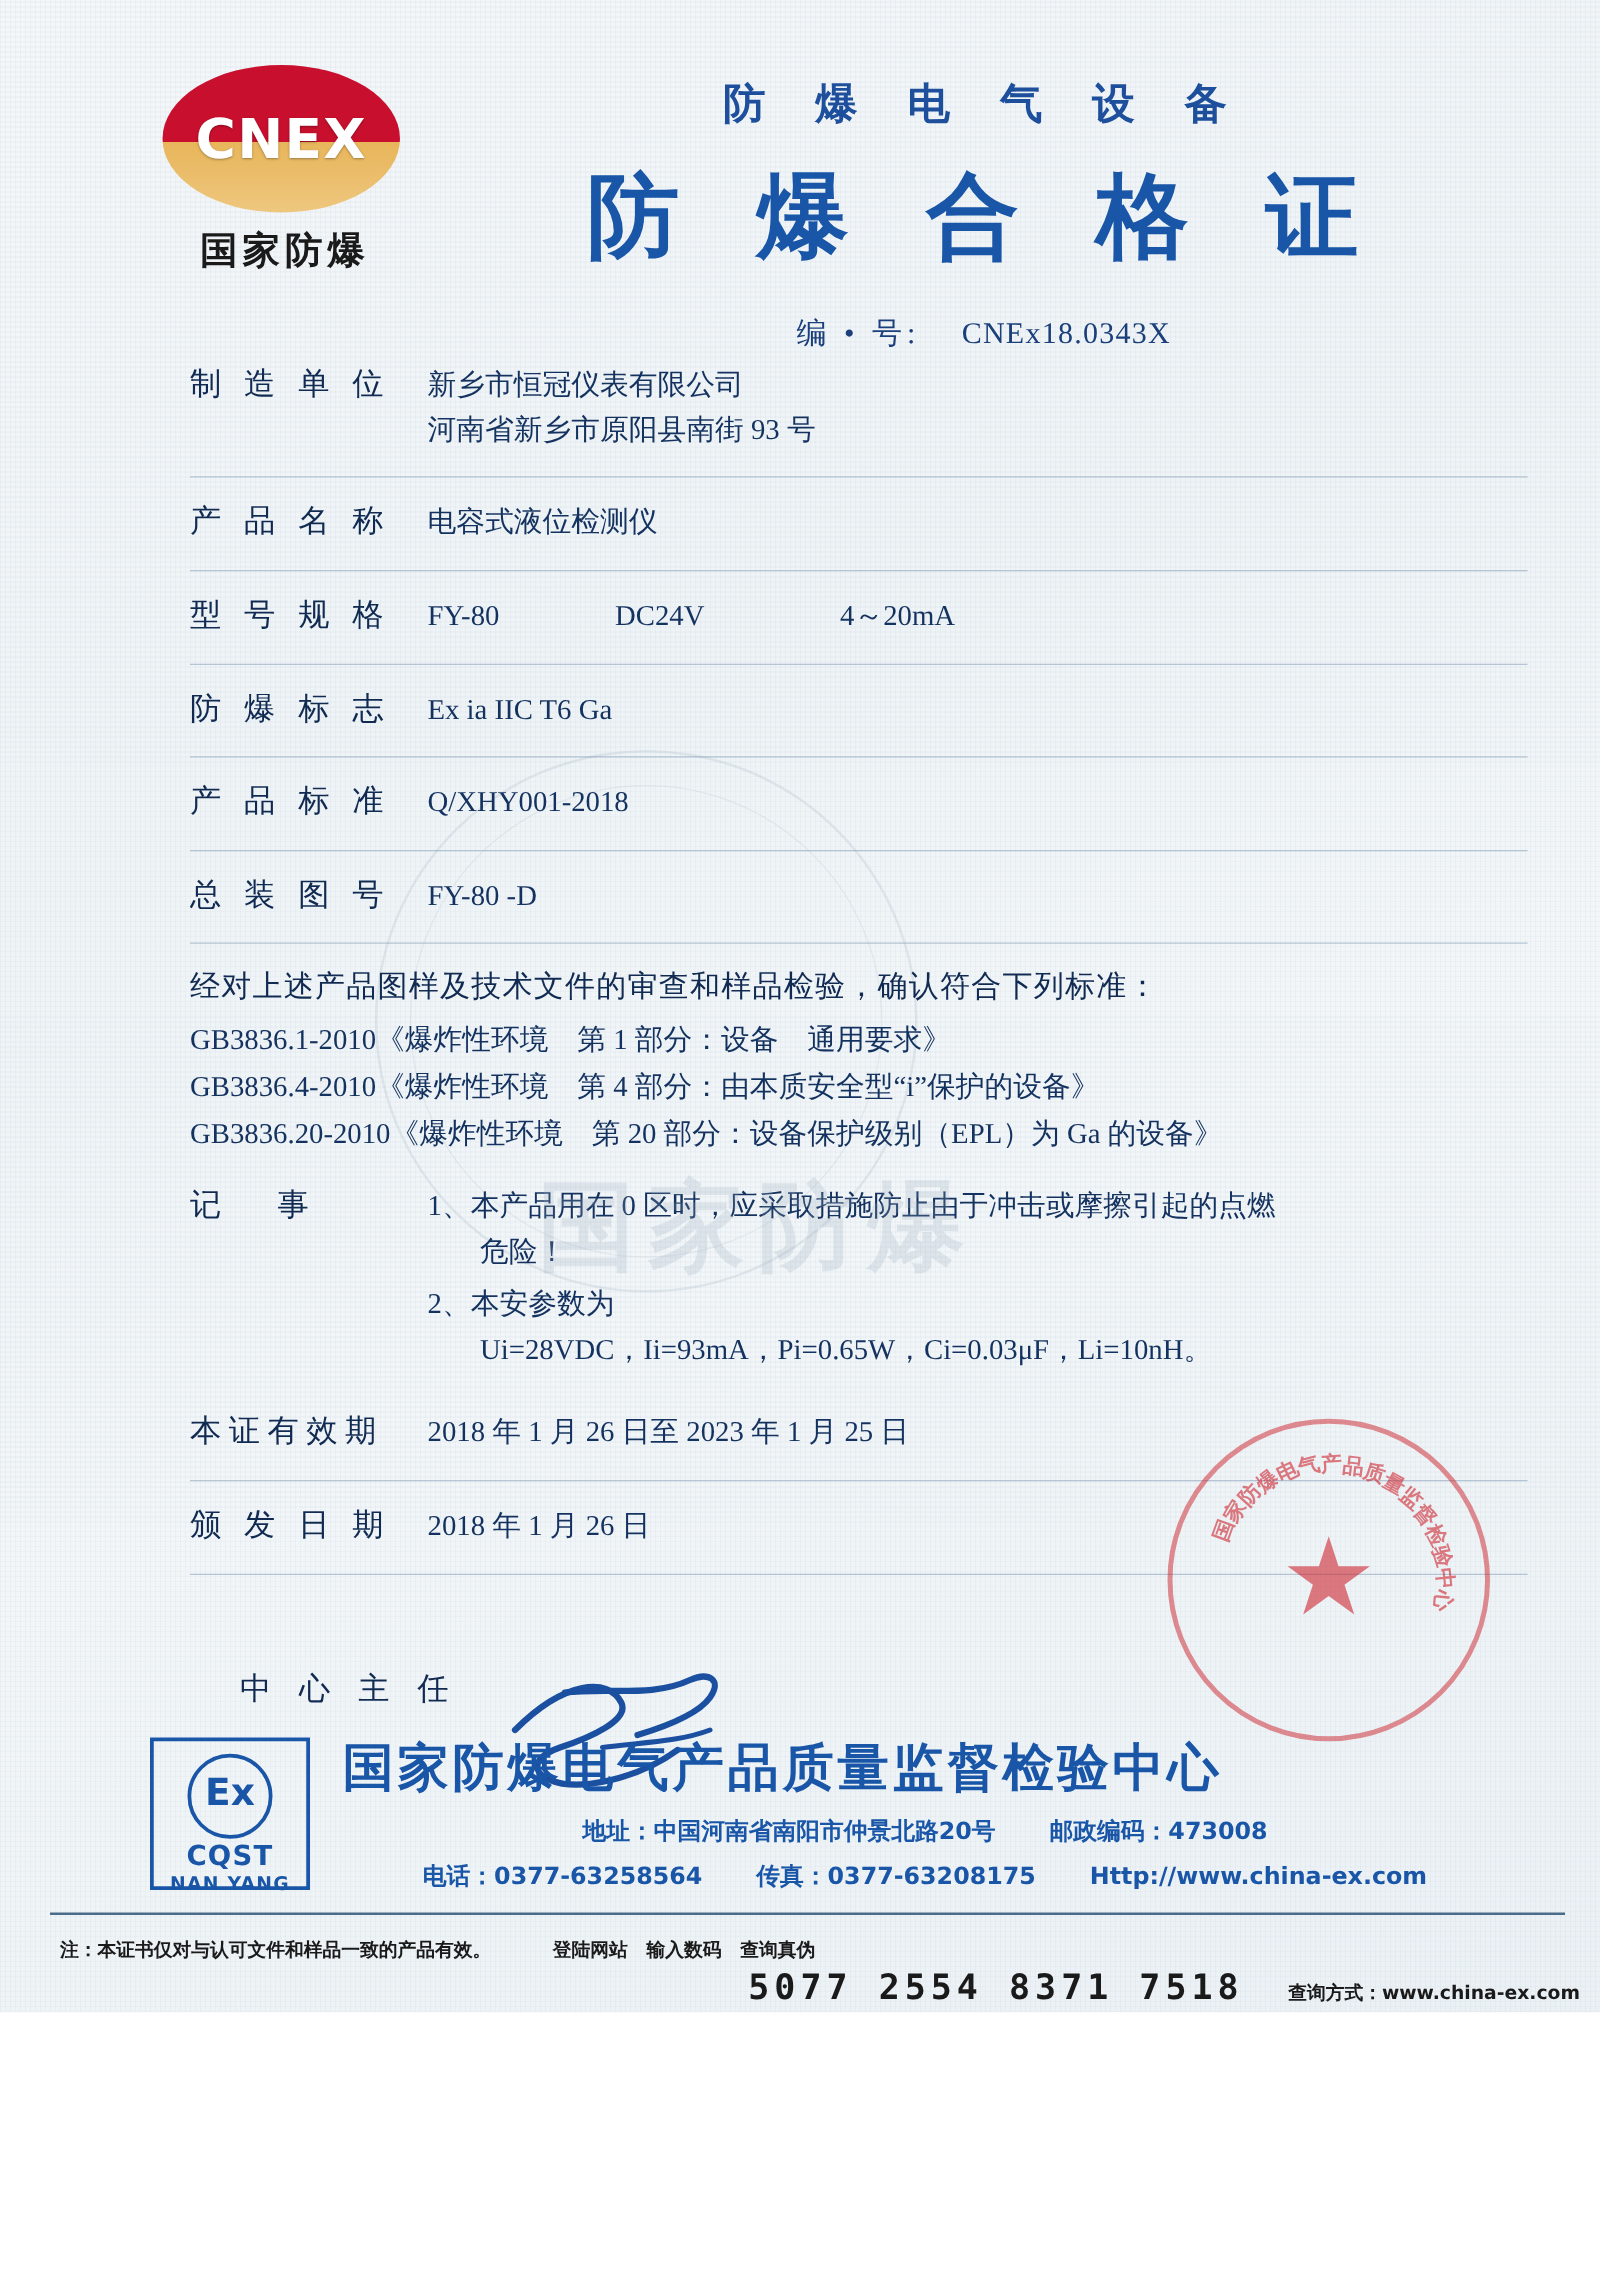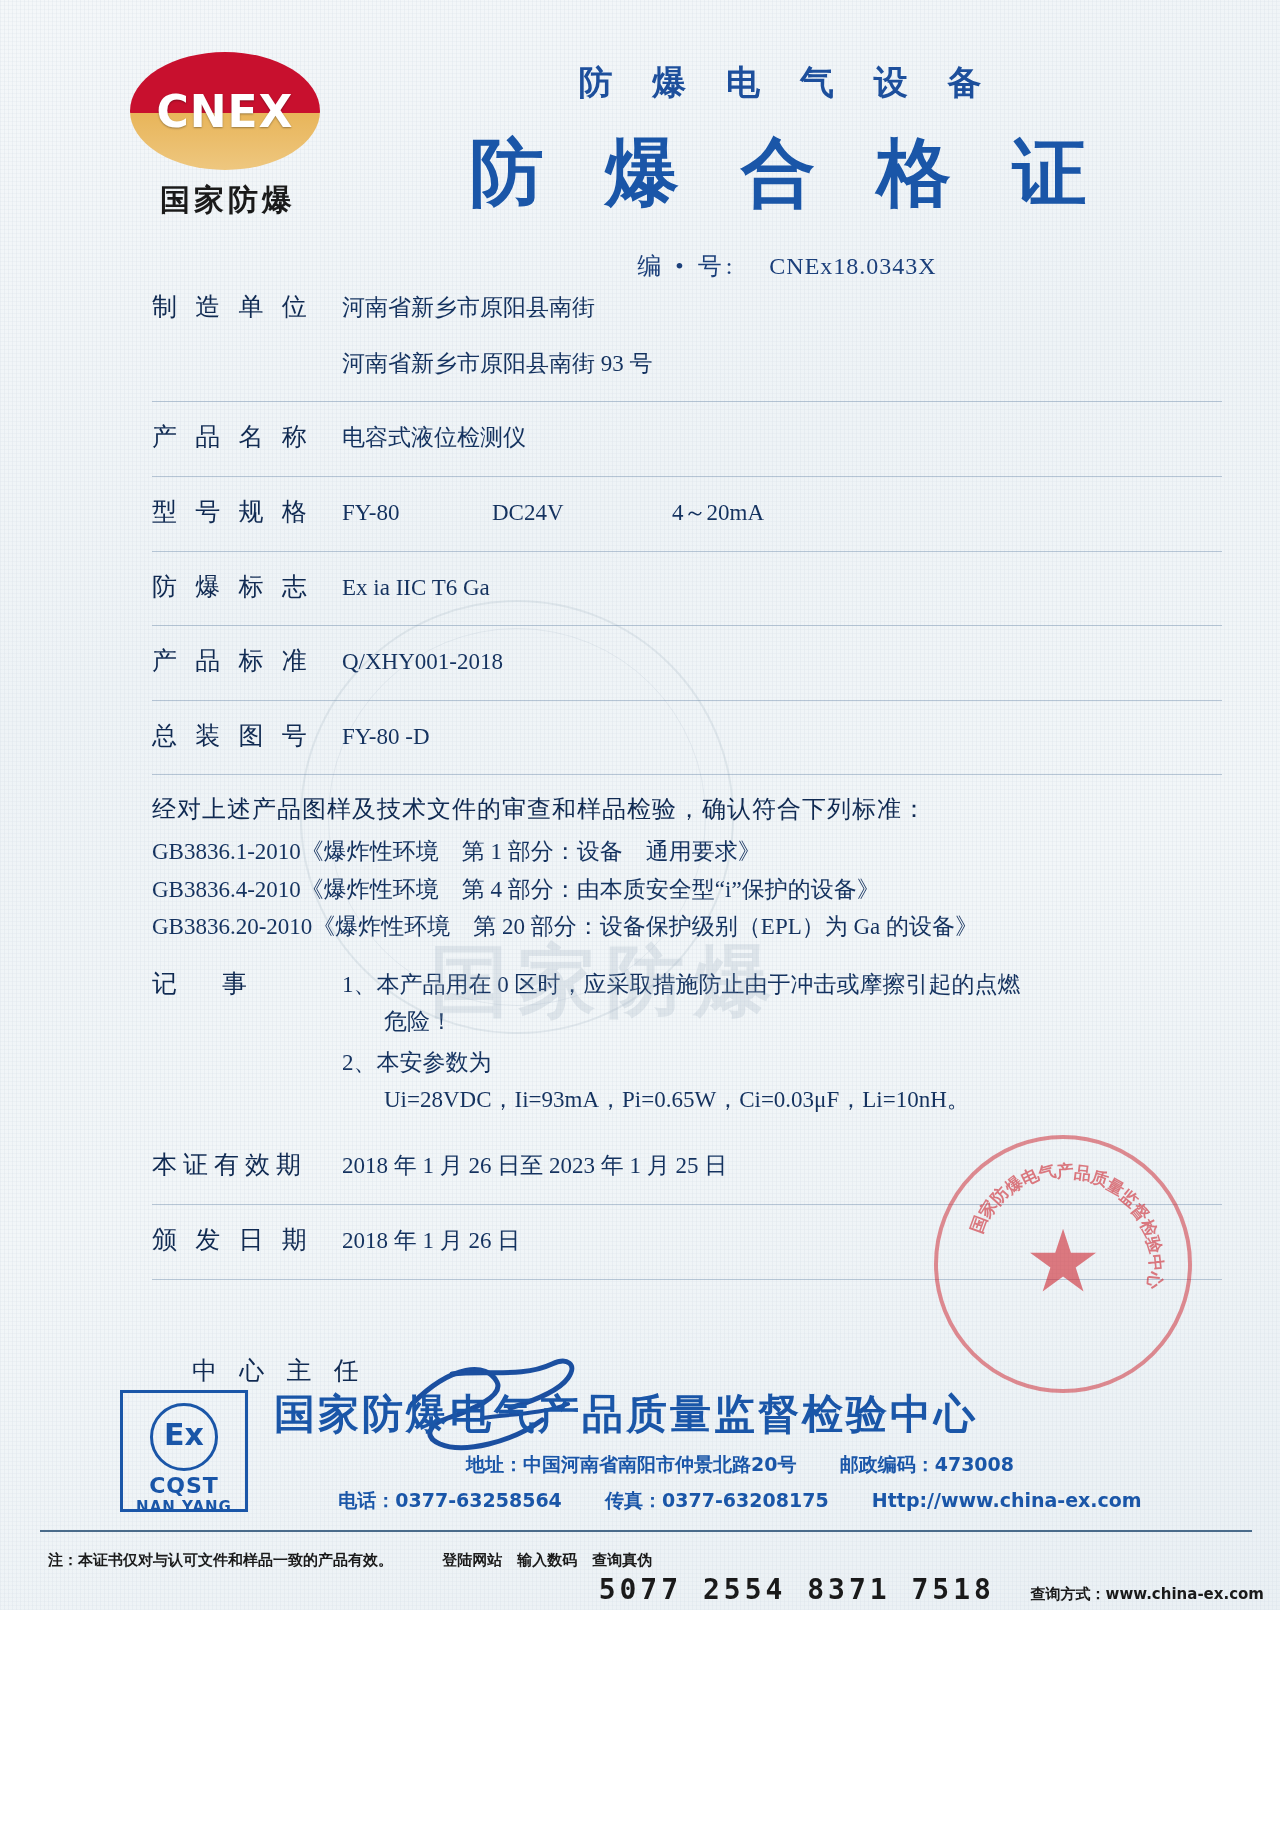--- a/index.html
+++ b/index.html
@@ -139,21 +139,21 @@
     color: #102a52;
     letter-spacing: 6px;
     white-space: nowrap;
   }
   .row .value {
     flex: 1;
     font-size: 23px;
     color: #14325f;
     line-height: 1.55;
   }
-  .value .line2 { display: block; margin-top: 20px; }
+  .value .line2 { display: block; }
   .spec-cols {
     display: flex;
   }
   .spec-cols span { display: inline-block; }
   .spec-model { width: 150px; }
   .spec-volt { width: 180px; }
 
   .divider {
     border: 0;
     border-top: 1px solid rgba(110,140,170,0.45);
@@ -361,21 +361,21 @@
         <span class="value">CNEx18.0343X</span>
       </div>
     </div>
   </div>
 
   <div class="body">
 
     <div class="row">
       <div class="label">制 造 单 位</div>
       <div class="value">
-        <span>河南省新乡市原阳县南街</span>
+        <span>新乡市恒冠仪表有限公司</span>
         <span class="line2">河南省新乡市原阳县南街 93 号</span>
       </div>
     </div>
     <hr class="divider">
 
     <div class="row">
       <div class="label">产 品 名 称</div>
       <div class="value">电容式液位检测仪</div>
     </div>
     <hr class="divider">

